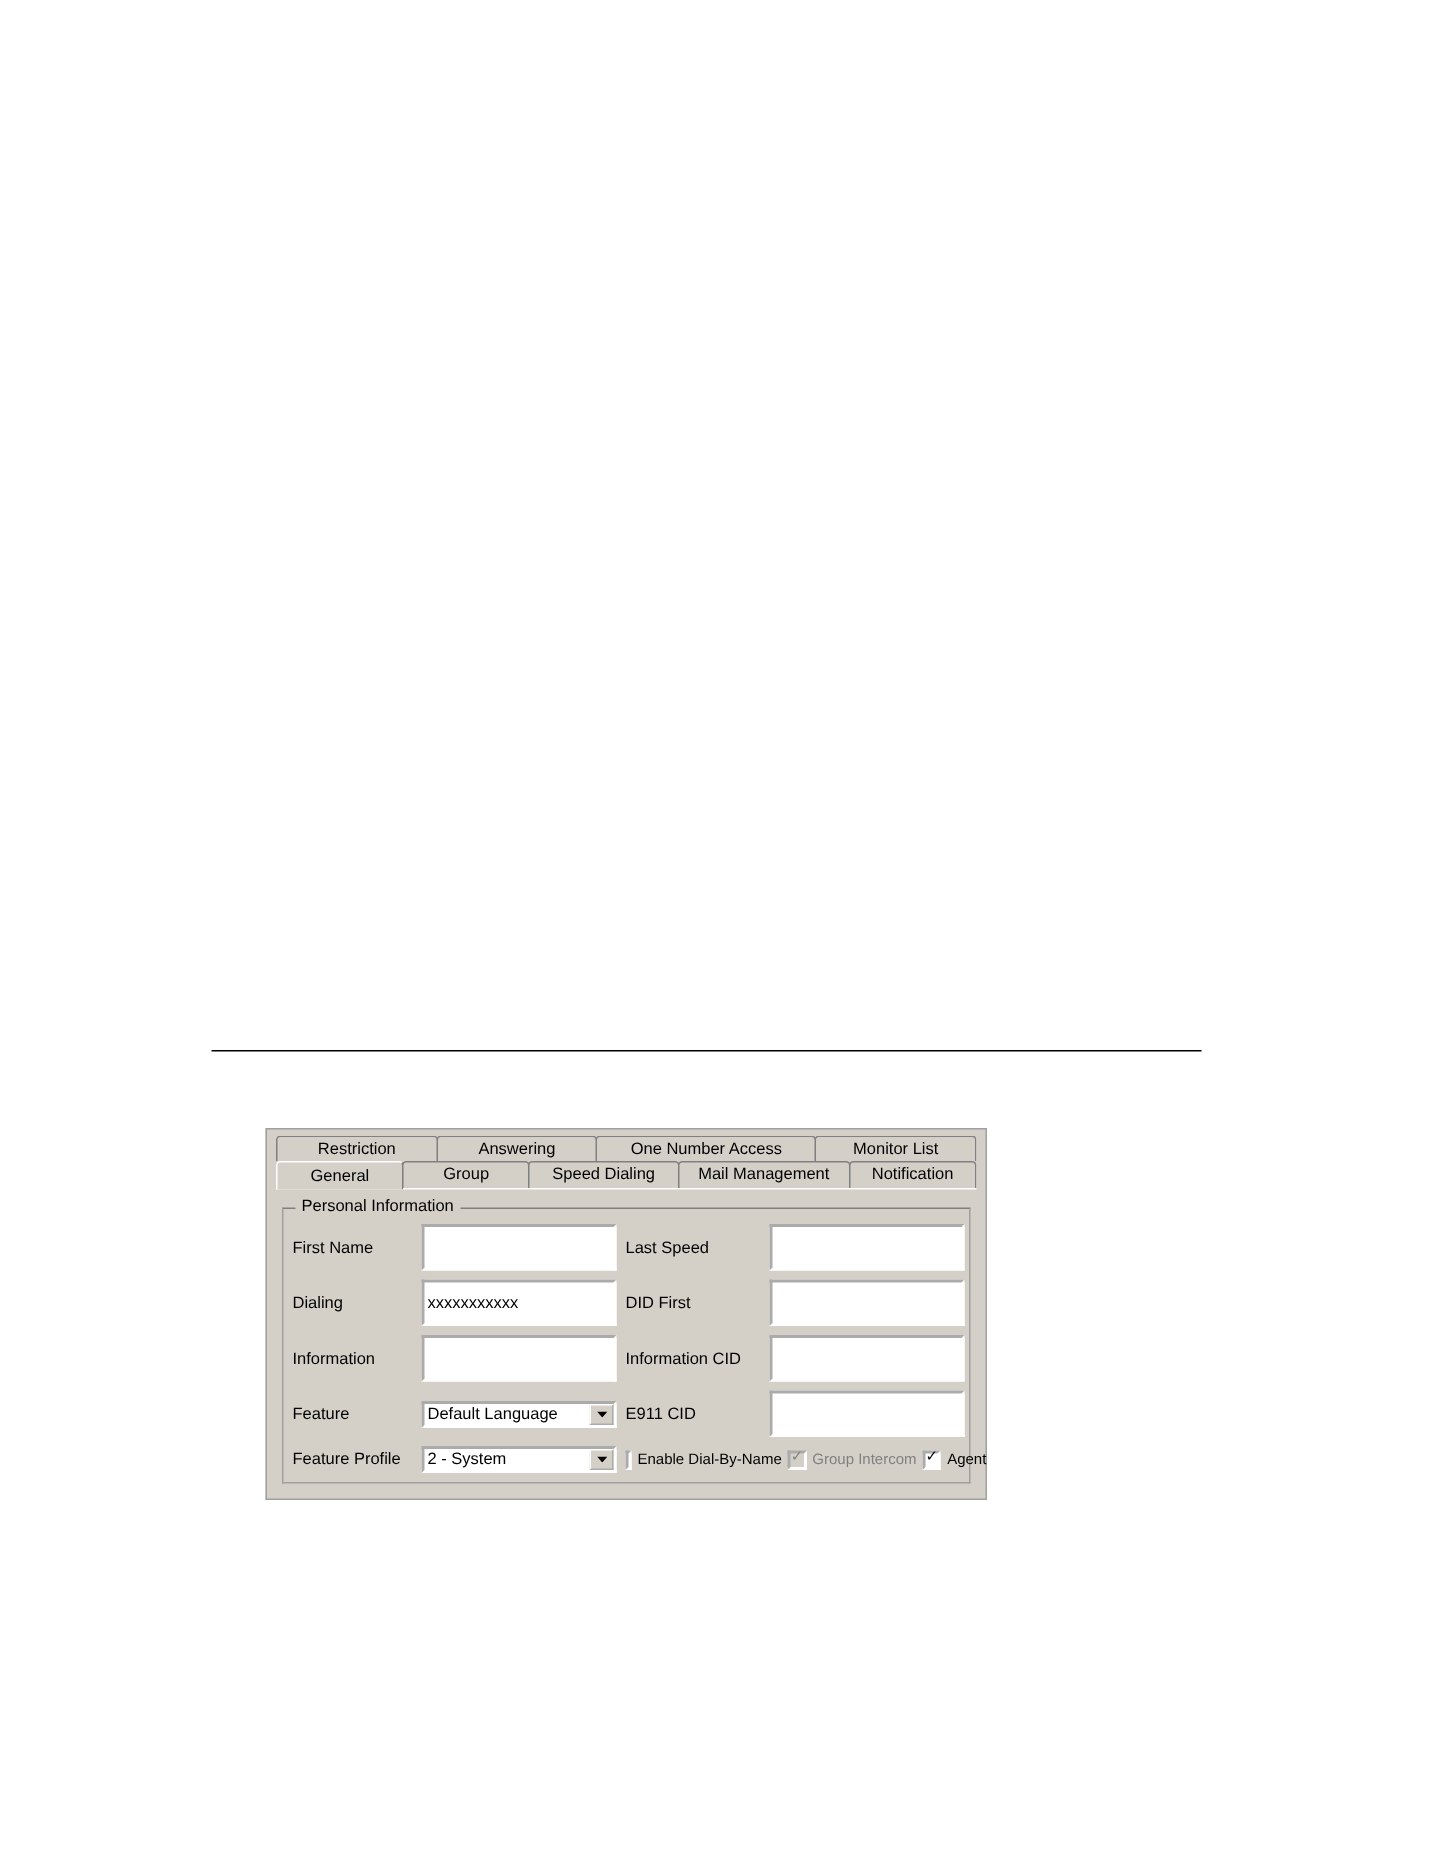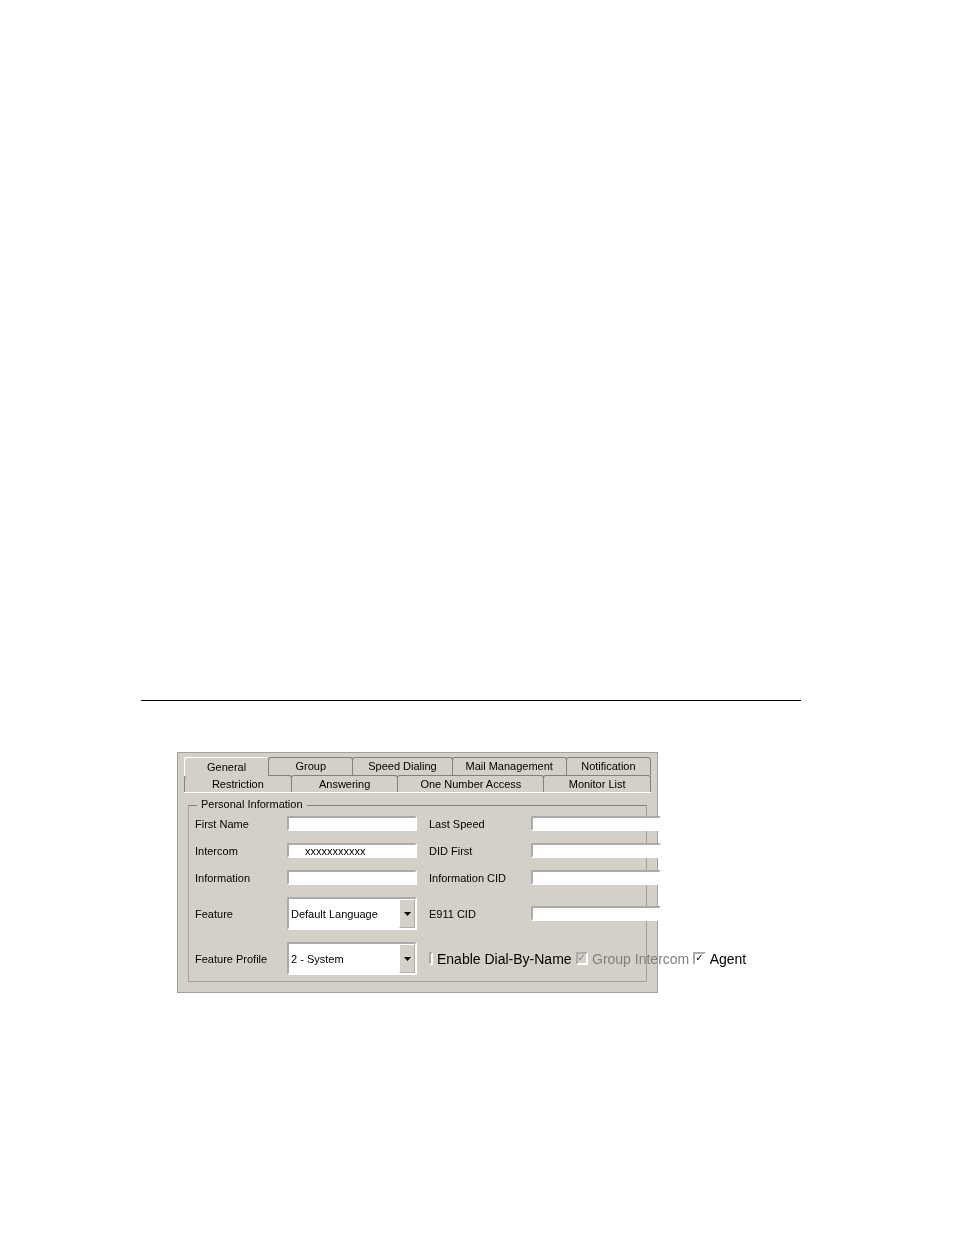--- a/index.html
+++ b/index.html
@@ -88,40 +88,39 @@
     font-size: 11px;
   }
 
   
   .form-grid {
     display: grid;
     grid-template-columns: 80px 130px 90px 130px;
     column-gap: 6px;
     row-gap: 6px;
     align-items: center;
-    gap: 12px;
   }
   .form-grid label {
     font-size: 11px;
     white-space: nowrap;
   }
   .winput {
     width: 100%;
-    height: 15px;
+    height: 31px;
     border: 2px inset #fff;
     background: #fff;
     font-family: inherit;
     font-size: 11px;
-    padding: 0 16px;
+    padding: 0 2px;
     box-sizing: border-box;
   }
   .wselect {
     display: flex;
     width: 100%;
-    height: 33px;
+    height: 18px;
     border: 2px inset #fff;
     background: #fff;
     box-sizing: border-box;
     align-items: center;
   }
   .wselect .sel-text {
     flex: 1;
     padding: 0 2px;
     font-size: 11px;
     overflow: hidden;
@@ -138,21 +137,21 @@
     box-sizing: border-box;
   }
   .drop-btn svg { display:block; }
 
   
   .check-row {
     grid-column: 3 / span 2;
     display: flex;
     align-items: center;
     gap: 4px;
-    font-size: 14px;
+    font-size: 10px;
     white-space: nowrap;
   }
   .wcheck {
     width: 13px;
     height: 13px;
     border: 2px inset #fff;
     background: #fff;
     display: inline-flex;
     align-items: center;
     justify-content: center;
@@ -170,50 +169,50 @@
   .disabled-text { color:#808080; }
 </style>
 </head>
 <body>
 
 <div class="divider"></div>
 
 <div class="panel">
 
   <div class="tab-rows">
+
+    <div class="tab-row row-back">
+      <div class="tab">Restriction</div>
+      <div class="tab">Answering</div>
+      <div class="tab" style="flex:1.4">One Number Access</div>
+      <div class="tab">Monitor List</div>
+    </div>
 
     <div class="tab-row">
       <div class="tab active">General</div>
       <div class="tab">Group</div>
       <div class="tab" style="flex:1.2">Speed Dialing</div>
       <div class="tab" style="flex:1.4">Mail Management</div>
       <div class="tab">Notification</div>
     </div>
-
-    <div class="tab-row row-back">
-      <div class="tab">Restriction</div>
-      <div class="tab">Answering</div>
-      <div class="tab" style="flex:1.4">One Number Access</div>
-      <div class="tab">Monitor List</div>
-    </div>
   </div>
 
   <div class="tab-page">
     <div class="groupbox">
       <div class="groupbox-legend">Personal Information</div>
 
       <div class="form-grid">
 
         <label>First Name</label>
         <input class="winput" type="text" value="" style="">
 
         <label>Last Speed</label>
         <input class="winput" type="text" value="" style="">
 
-        <label>Intercom</label>
+        <label>Dialing</label>
         <input class="winput" type="text" value="xxxxxxxxxxx" style="">
 
         <label>DID First</label>
         <input class="winput" type="text" value="" style="">
 
         <label>Information</label>
         <input class="winput" type="text" value="" style="">
 
         <label>Information CID</label>
         <input class="winput" type="text" value="" style="">

